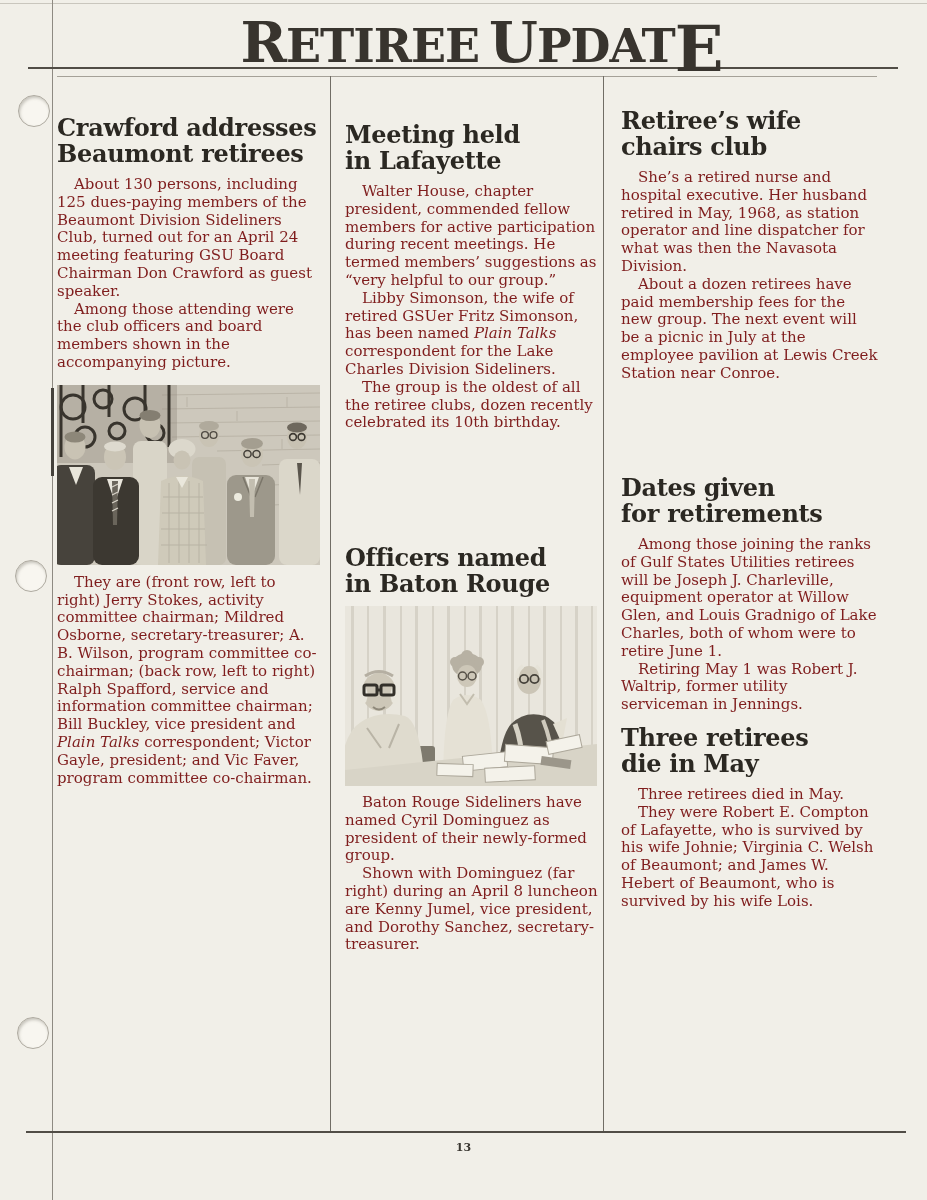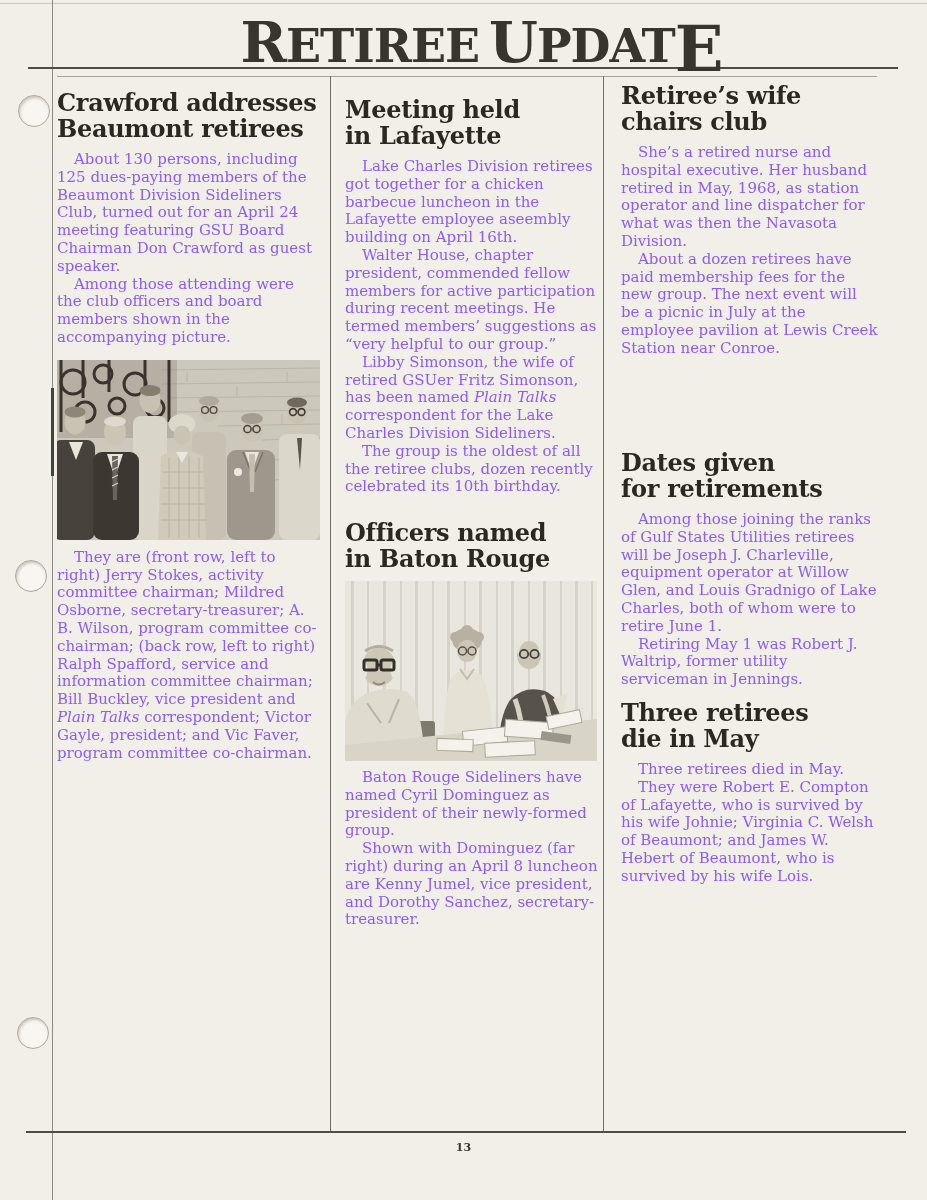--- a/index.html
+++ b/index.html
@@ -29,31 +29,31 @@
 
   .rule-top{position:absolute;left:28px;top:67px;width:870px;height:2px;background:#514d46;z-index:1;}
   .content-top{position:absolute;left:57px;top:76px;width:820px;height:1px;background:#a5a198;}
   .divider{position:absolute;top:76px;width:1px;height:1056px;background:#716d65;}
   #div1{left:330px;}
   #div2{left:603px;}
   .rule-bottom{position:absolute;left:26px;top:1131px;width:880px;height:2px;background:#514d46;}
   .page-num{position:absolute;left:0;right:0;top:1141px;text-align:center;
     font-size:11px;font-weight:bold;color:#3a3731;}
 
-  .article{position:absolute;}
+  .article{position:absolute;margin-top:25px;}
   #a-crawford{left:57px;top:90px;width:263px;}
   #a-lafayette{left:345px;top:97px;width:253px;}
   #a-batonrouge{left:345px;top:520px;width:253px;}
   #a-wife{left:621px;top:83px;width:258px;}
   #a-dates{left:621px;top:450px;width:258px;}
   #a-die{left:621px;top:700px;width:258px;}
 
   h2.headline{margin:0 0 9px 0;font-size:24px;line-height:26px;font-weight:bold;
     letter-spacing:-0.3px;white-space:pre-line;color:#2b2822;}
-  p.body{margin:0;font-size:15px;line-height:17.8px;text-indent:17px;color:#8b5cf6;}
+  p.body{margin:0;font-size:15px;line-height:17.8px;text-indent:17px;color:#7f1d1d;}
   p.body .it{font-style:italic;}
 
   svg.photo{display:block;}
   #a-crawford svg.photo{margin:13px 0 9px 0;}
   #a-batonrouge svg.photo{margin:6px 0 8px 0;}
 </style>
 </head>
 <body>
 
 <div class="top-edge"></div>
@@ -155,21 +155,20 @@
         <circle cx="199.5" cy="69" r="3.6"></circle>
     </g>
   </svg>
 
   <p class="body"><span>They are (front row, left to right) Jerry Stokes, activity committee chairman; Mildred Osborne, secretary-treasurer; A. B. Wilson, program committee co-chairman; (back row, left to right) Ralph Spafford, service and information committee chairman; Bill Buckley, vice president and </span><span class="it">Plain Talks</span><span> correspondent; Victor Gayle, president; and Vic Faver, program committee co-chairman.</span></p>
 </div>
 
 <div class="article" id="a-lafayette">
   <h2 class="headline">Meeting held
 in Lafayette</h2>
-  <p class="body">Lake Charles Division retirees got together for a chicken barbecue luncheon in the Lafayette employee aseembly building on April 16th.</p>
   <p class="body">Walter House, chapter president, commended fellow members for active participation during recent meetings. He termed members’ suggestions as “very helpful to our group.”</p>
   <p class="body"><span>Libby Simonson, the wife of retired GSUer Fritz Simonson, has been named </span><span class="it">Plain Talks</span><span> correspondent for the Lake Charles Division Sideliners.</span></p>
   <p class="body">The group is the oldest of all the retiree clubs, dozen recently celebrated its 10th birthday.</p>
 </div>
 
 <div class="article" id="a-batonrouge">
   <h2 class="headline">Officers named
 in Baton Rouge</h2>
 
   <svg class="photo" width="252" height="180" viewBox="0 0 252 180" role="img" aria-label="Three Baton Rouge Sideliners seated at a luncheon table with papers, in front of striped curtains">

